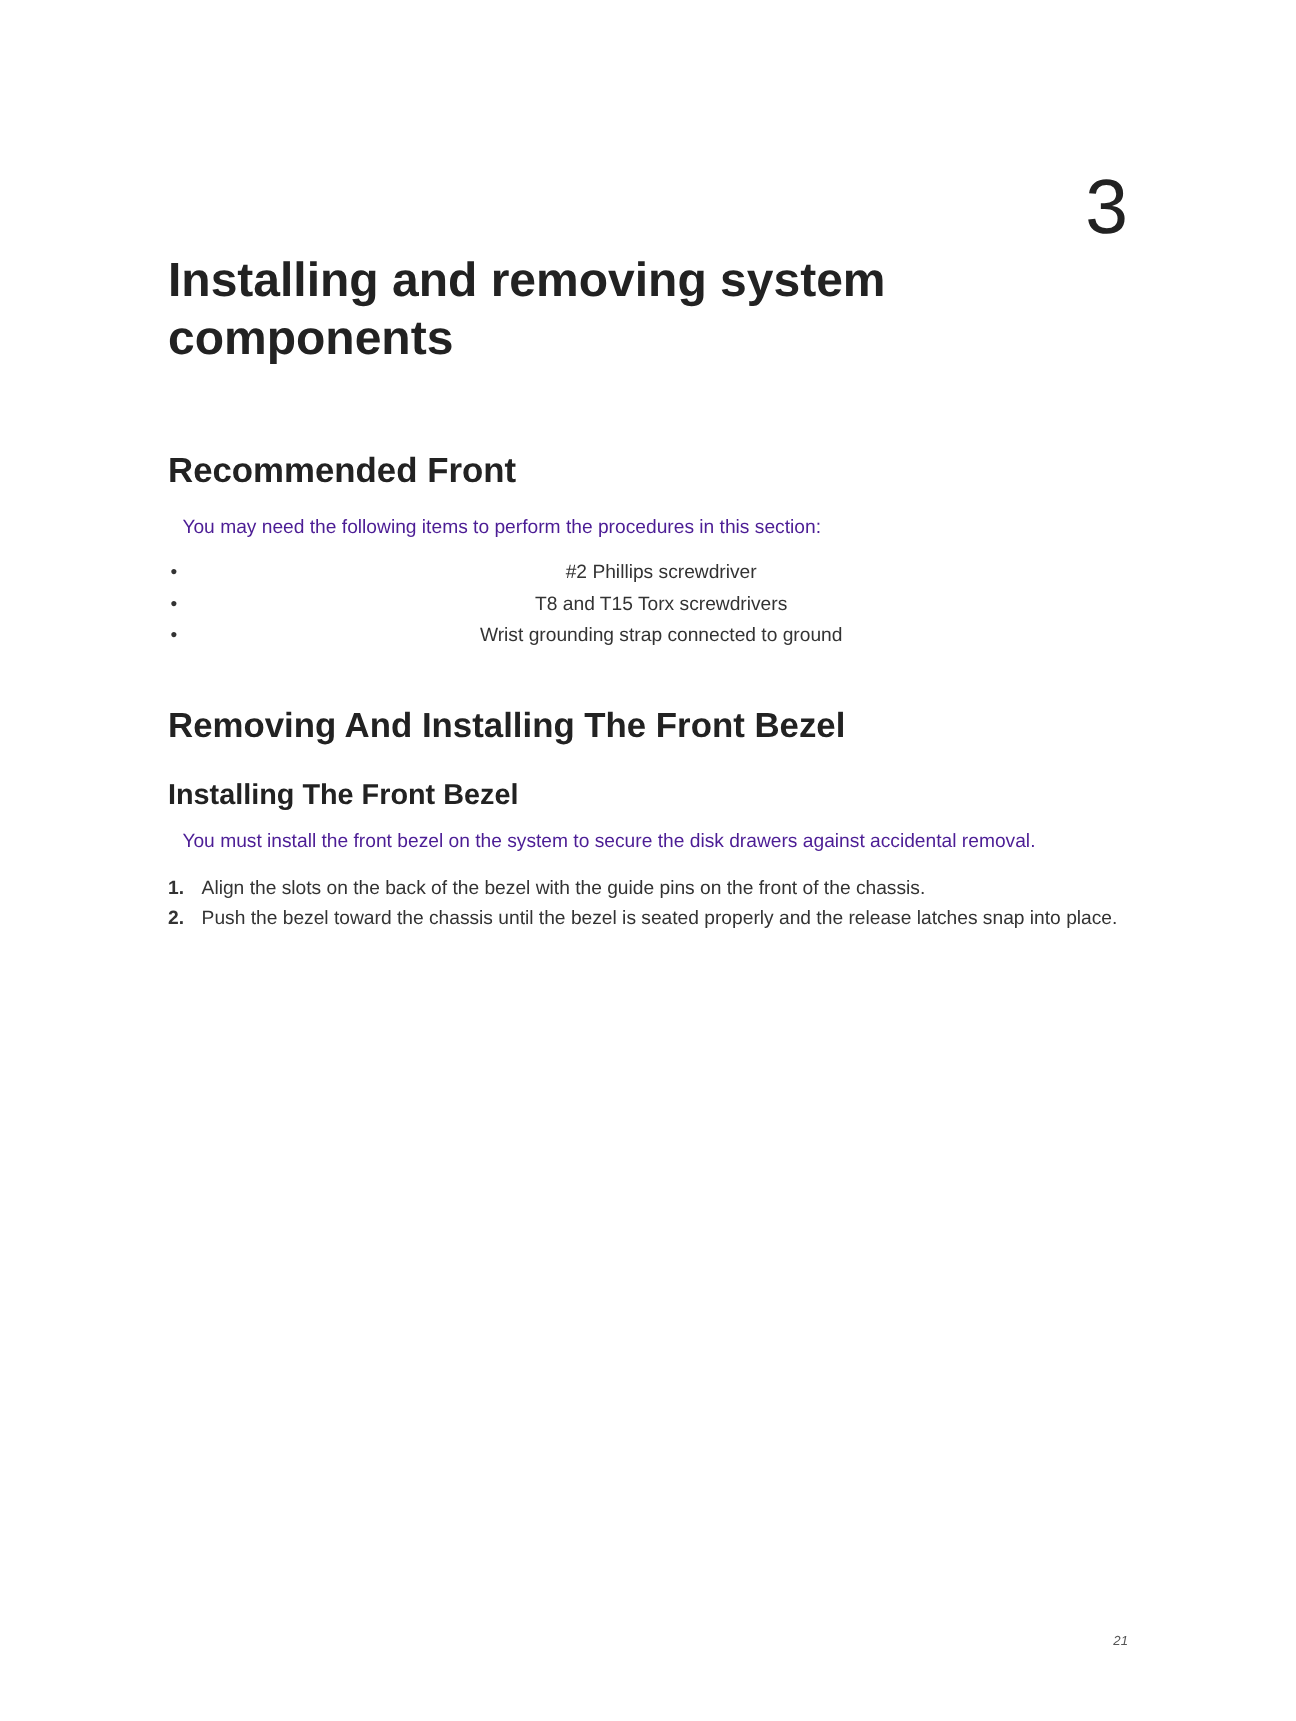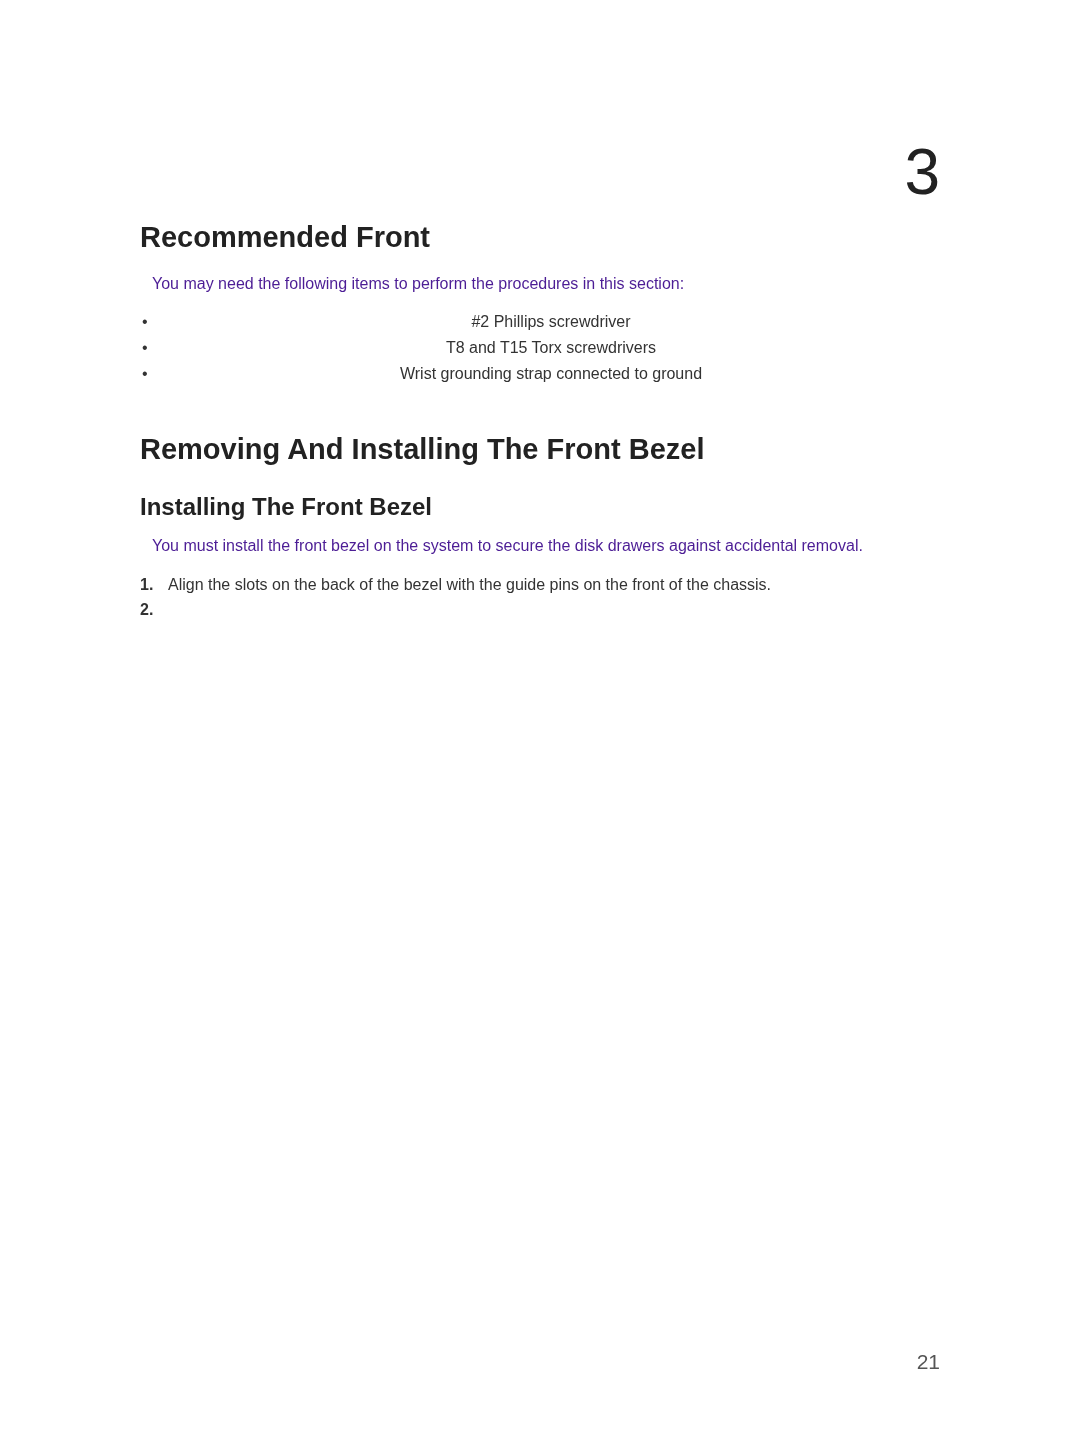--- a/index.html
+++ b/index.html
@@ -97,48 +97,50 @@
   ol.num-list li .num {
     position: absolute;
     left: 0;
     top: 0;
     font-weight: 700;
   }
   .page-number {
     position: absolute;
     bottom: 60px;
     right: 140px;
-    font-size: 21px;
+    font-size: 11px;
     color: #555;
+    font-style: italic;
   }
 </style>
 </head>
 <body>
 
 <div class="page">
 
   <div class="chapter-number">3</div>
 
+  <h1 class="main-title">Installing and removing system components</h1>
 
   <h2 class="section-title">Recommended Front</h2>
 
   <p class="body-text">You may need the following items to perform the procedures in this section:</p>
 
   <ul class="bullet-list">
     <li>#2 Phillips screwdriver</li>
     <li>T8 and T15 Torx screwdrivers</li>
     <li>Wrist grounding strap connected to ground</li>
   </ul>
 
   <h2 class="section-title second">Removing And Installing The Front Bezel</h2>
 
   <h3 class="subsection-title">Installing The Front Bezel</h3>
 
   <p class="body-text">You must install the front bezel on the system to secure the disk drawers against accidental removal.</p>
 
   <ol class="num-list">
     <li><span class="num">1.</span><span>Align the slots on the back of the bezel with the guide pins on the front of the chassis.</span></li>
-    <li><span class="num">2.</span></li>
+    <li><span class="num">2.</span><span>Push the bezel toward the chassis until the bezel is seated properly and the release latches snap into place.</span></li>
   </ol>
 
   <div class="page-number">21</div>
 
 </div>
 
 </body></html>

